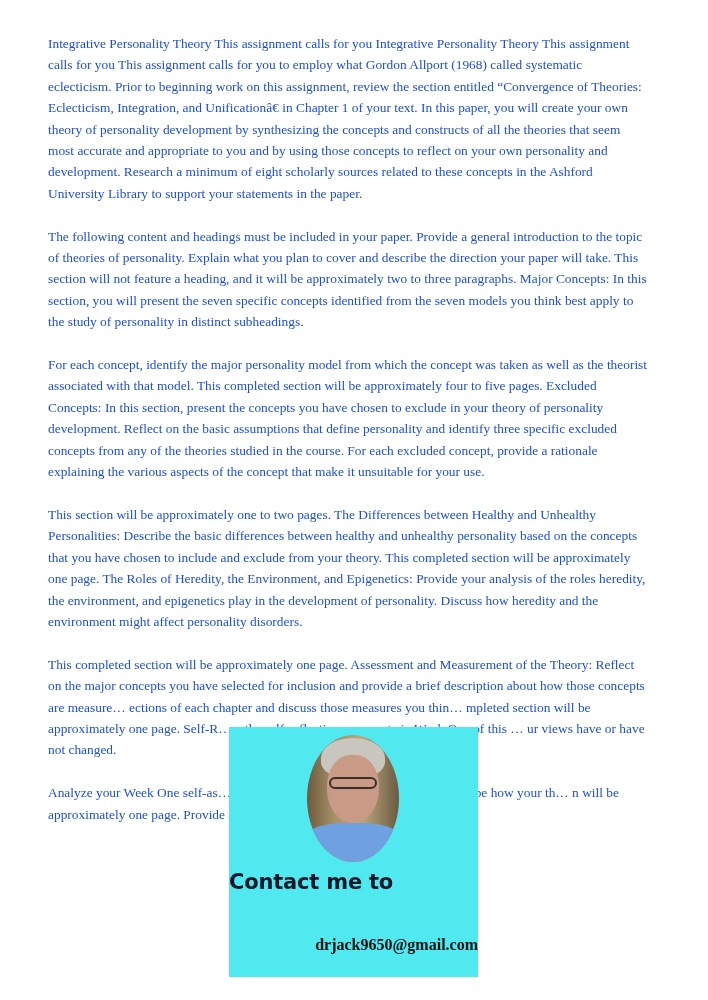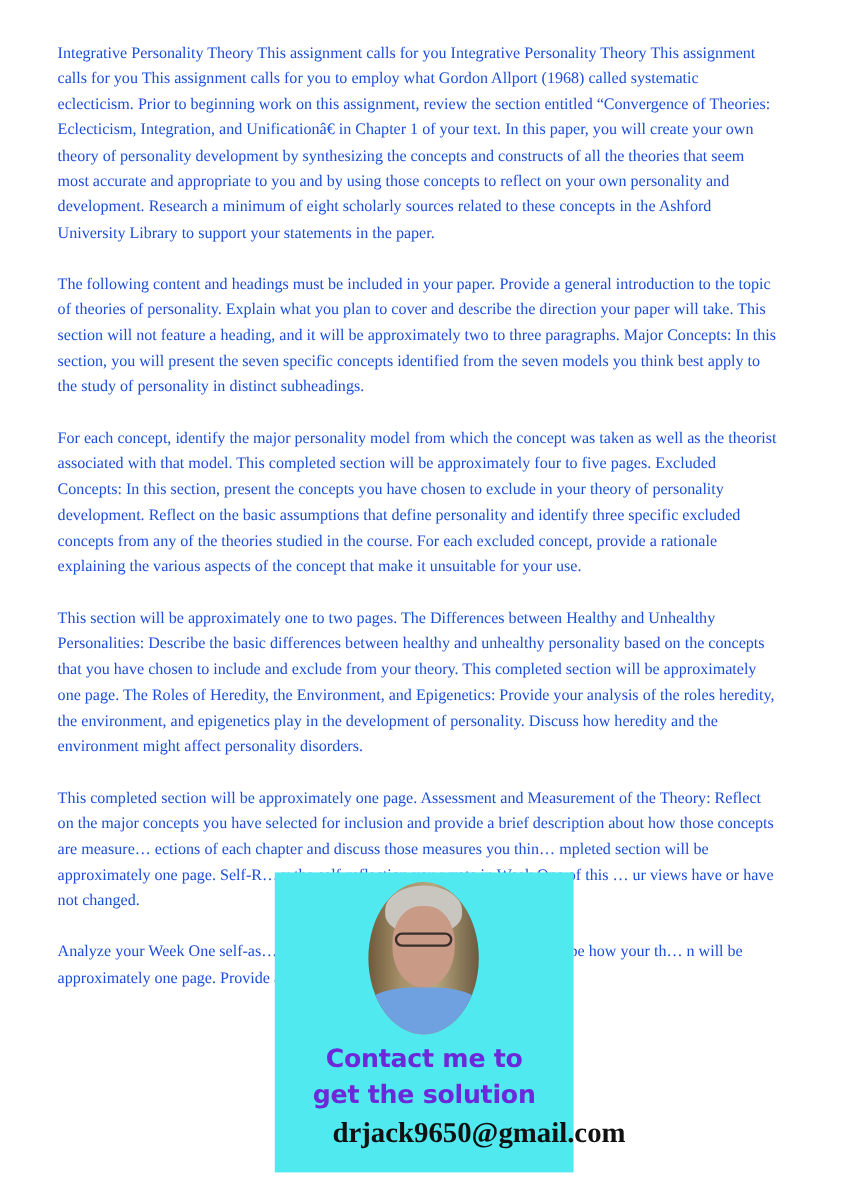--- a/index.html
+++ b/index.html
@@ -17,30 +17,30 @@
     .portrait {
       position: absolute; left: 78px; top: 8px; width: 92px; height: 127px;
       border-radius: 50%; overflow: hidden;
       background: linear-gradient(90deg, #6e5a3c 0%, #a7916a 30%, #b9a77e 60%, #6b5a40 100%);
     }
     .portrait .hair { position: absolute; left: 14px; top: 3px; width: 64px; height: 40px; border-radius: 50% 50% 40% 40%; background: #c9c6c0; }
     .portrait .face { position: absolute; left: 20px; top: 20px; width: 52px; height: 68px; border-radius: 45% 45% 50% 50%; background: #c99a86; }
     .portrait .glasses { position: absolute; left: 22px; top: 42px; width: 48px; height: 12px; border: 2px solid #3a2e2a; border-radius: 6px; box-sizing: border-box; }
     .portrait .shirt { position: absolute; left: -6px; top: 88px; width: 104px; height: 50px; border-radius: 40% 40% 0 0; background: #6fa0e0; }
     .cta {
-      position: absolute; left: 0; width: 100%; text-align: center;
+      position: absolute; left: 0; width: 100%; text-align: left;
       font-family: "DejaVu Sans", "Liberation Sans", sans-serif; font-weight: bold;
-      color: #6d28d9; font-size: 21px; line-height: 30px; letter-spacing: -0.2px;
+      color: #0f172a; font-size: 21px; line-height: 30px; letter-spacing: -0.2px;
     }
     .cta.l1 { top: 140px; }
     .cta.l2 { top: 170px; }
     .email {
-      position: absolute; left: 0; width: 100%; top: 204px; text-align: left;
+      position: absolute; left: 0; width: 100%; top: 204px; text-align: right;
       font-family: "Liberation Serif", "DejaVu Serif", serif; font-weight: bold;
-      font-size: 24px; line-height: 28px; color: #111111; padding-left: 48px;
+      font-size: 16px; line-height: 28px; color: #111111;
     }
   </style>
 </head>
 <body>
 
 <div class="page">
   <p>Integrative Personality Theory This assignment calls for you Integrative Personality Theory This assignment calls for you This assignment calls for you to employ what Gordon Allport (1968) called systematic eclecticism. Prior to beginning work on this assignment, review the section entitled “Convergence of Theories: Eclecticism, Integration, and Unificationâ€ in Chapter 1 of your text. In this paper, you will create your own theory of personality development by synthesizing the concepts and constructs of all the theories that seem most accurate and appropriate to you and by using those concepts to reflect on your own personality and development. Research a minimum of eight scholarly sources related to these concepts in the Ashford University Library to support your statements in the paper.</p>
   <p>The following content and headings must be included in your paper. Provide a general introduction to the topic of theories of personality. Explain what you plan to cover and describe the direction your paper will take. This section will not feature a heading, and it will be approximately two to three paragraphs. Major Concepts: In this section, you will present the seven specific concepts identified from the seven models you think best apply to the study of personality in distinct subheadings.</p>
   <p>For each concept, identify the major personality model from which the concept was taken as well as the theorist associated with that model. This completed section will be approximately four to five pages. Excluded Concepts: In this section, present the concepts you have chosen to exclude in your theory of personality development. Reflect on the basic assumptions that define personality and identify three specific excluded concepts from any of the theories studied in the course. For each excluded concept, provide a rationale explaining the various aspects of the concept that make it unsuitable for your use.</p>
   <p>This section will be approximately one to two pages. The Differences between Healthy and Unhealthy Personalities: Describe the basic differences between healthy and unhealthy personality based on the concepts that you have chosen to include and exclude from your theory. This completed section will be approximately one page. The Roles of Heredity, the Environment, and Epigenetics: Provide your analysis of the roles heredity, the environment, and epigenetics play in the development of personality. Discuss how heredity and the environment might affect personality disorders.</p>
@@ -49,15 +49,14 @@
 </div>
 
 <div class="overlay">
   <div class="portrait" title="portrait photo of man with glasses">
     <div class="hair"></div>
     <div class="face"></div>
     <div class="glasses"></div>
     <div class="shirt"></div>
   </div>
   <div class="cta l1">Contact me to</div>
-  <div class="cta l2">get the solution</div>
   <div class="email">drjack9650@gmail.com</div>
 </div>
 
 </body></html>

